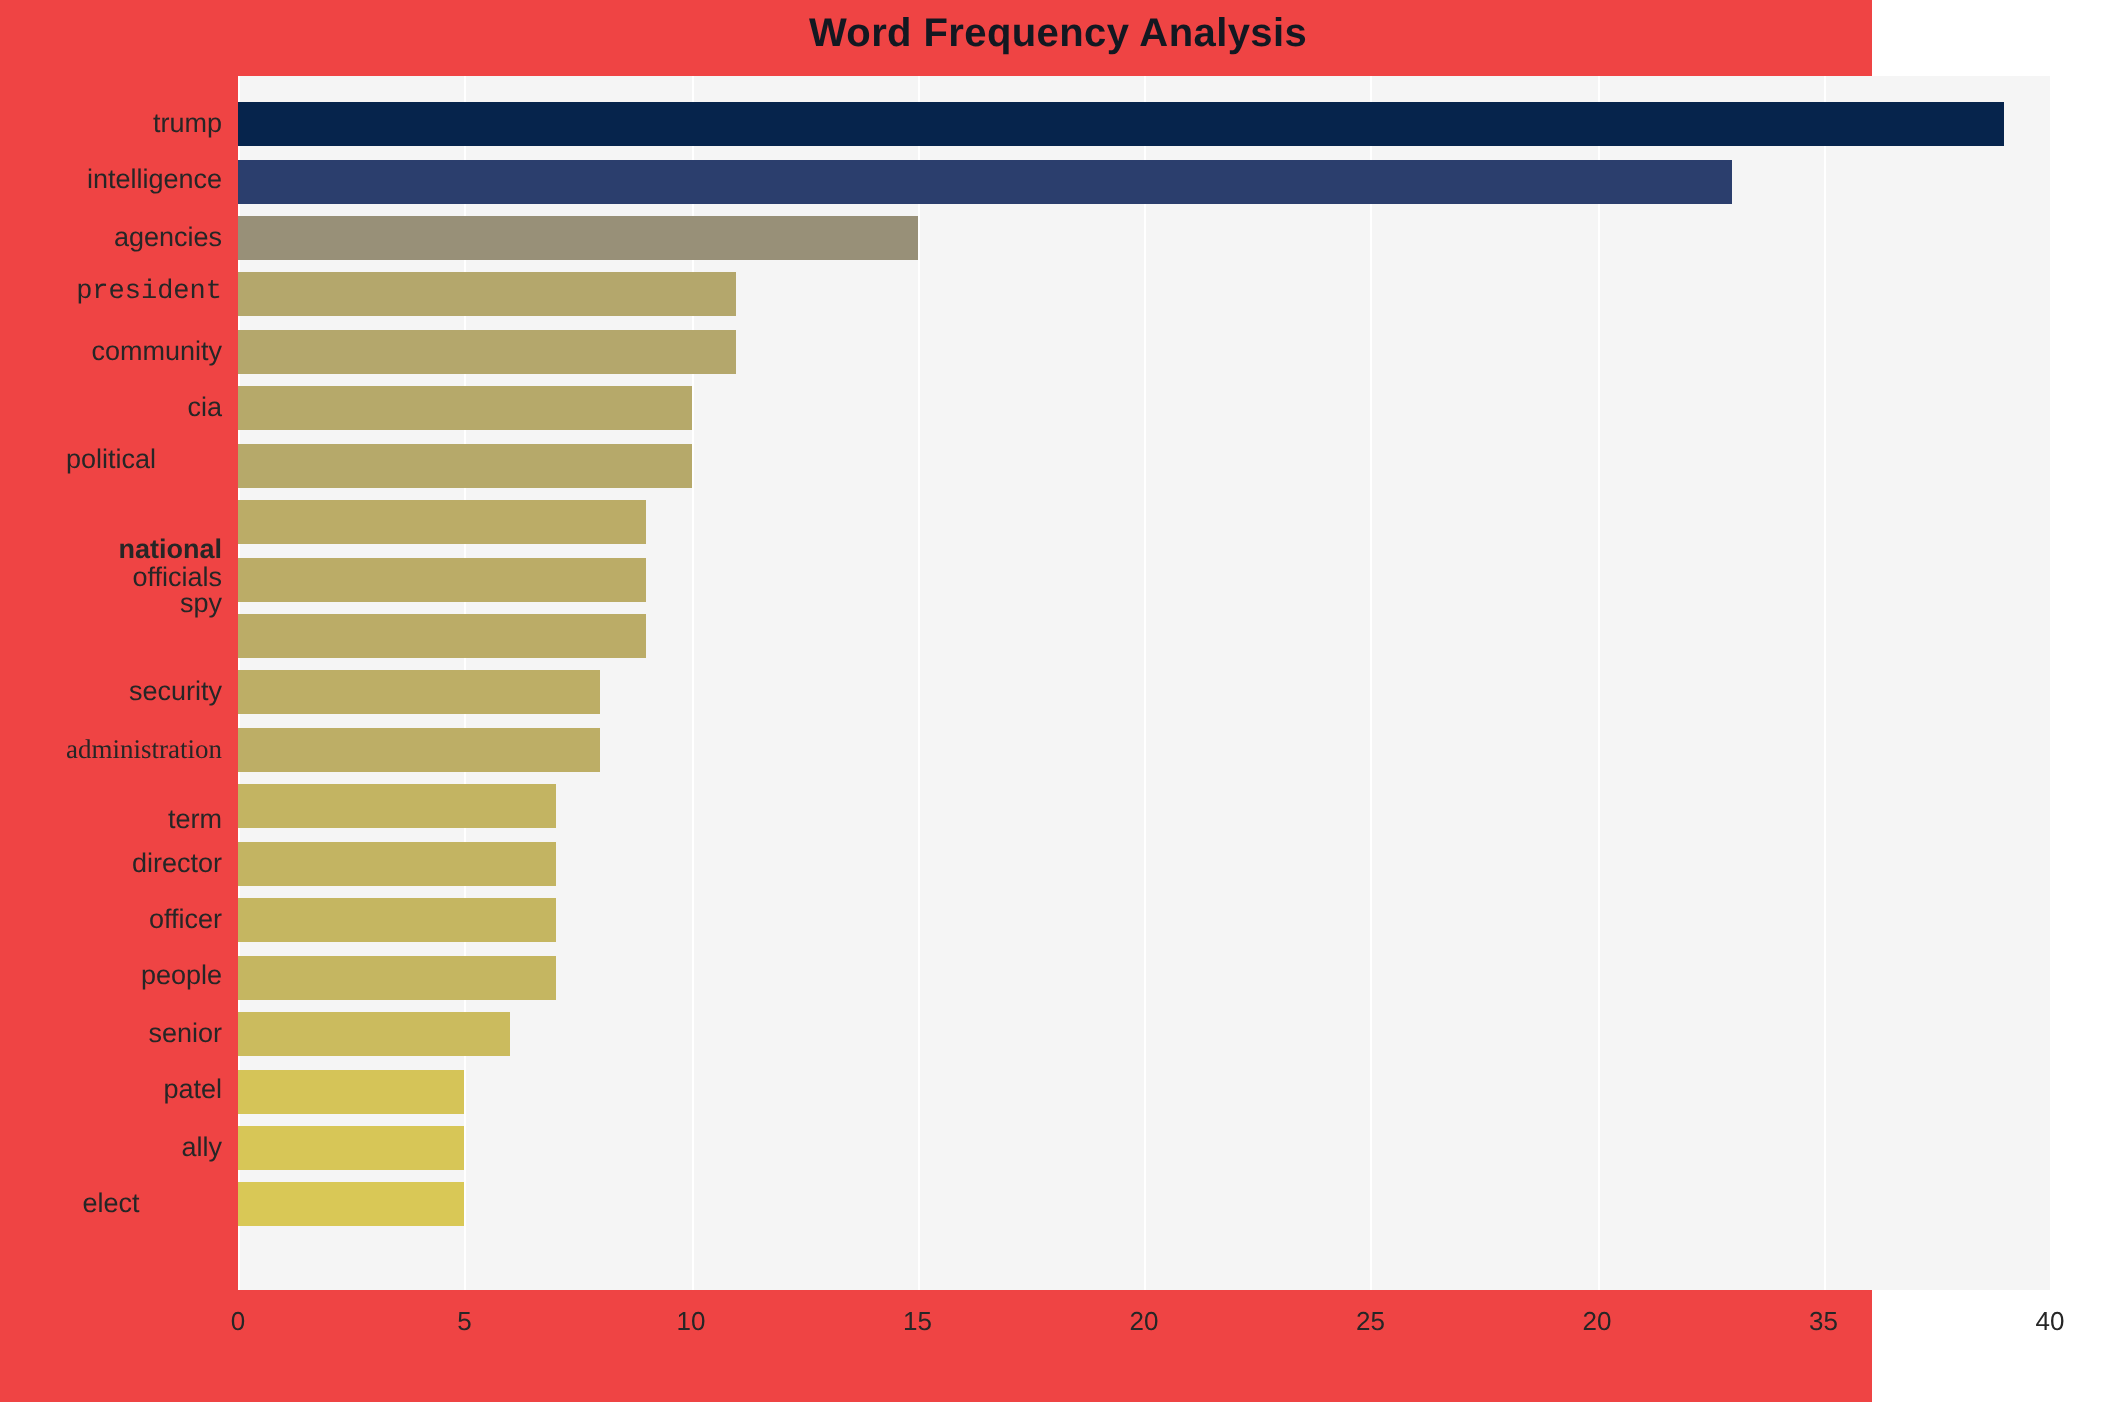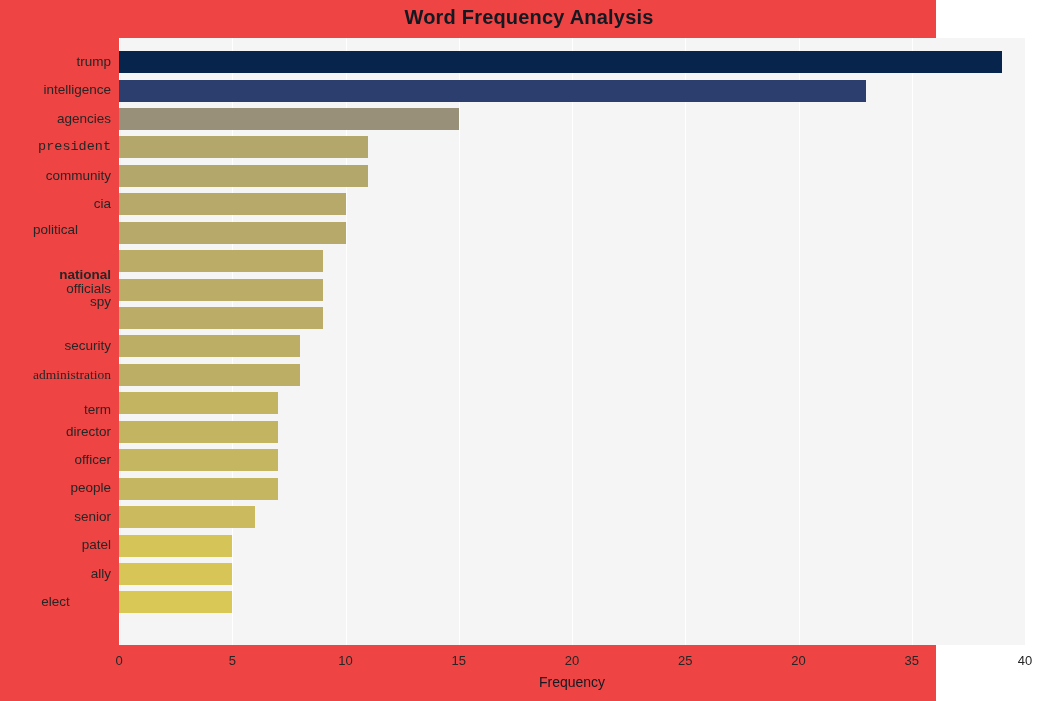--- a/index.html
+++ b/index.html
@@ -231,15 +231,14 @@
       <div class="x-tick-label" style="left: 113.25px;">5</div>
       <div class="x-tick-label" style="left: 226.5px;">10</div>
       <div class="x-tick-label" style="left: 339.75px;">15</div>
       <div class="x-tick-label" style="left: 453px;">20</div>
       <div class="x-tick-label" style="left: 566.25px;">25</div>
       <div class="x-tick-label" style="left: 679.5px;">20</div>
       <div class="x-tick-label" style="left: 792.75px;">35</div>
       <div class="x-tick-label" style="left: 906px;">40</div>
     </div>
 
-  <div id="x-axis-title">Frequency</div>
 
 </div>
 
 </body></html>

